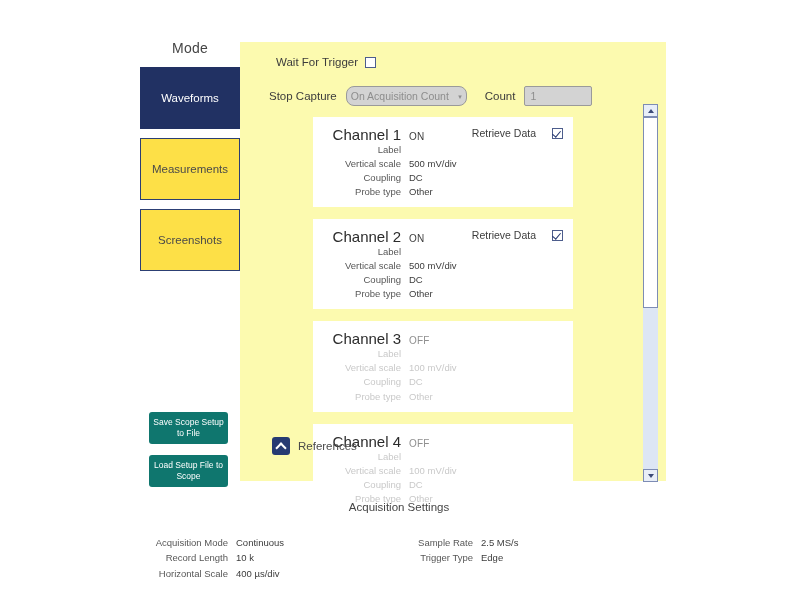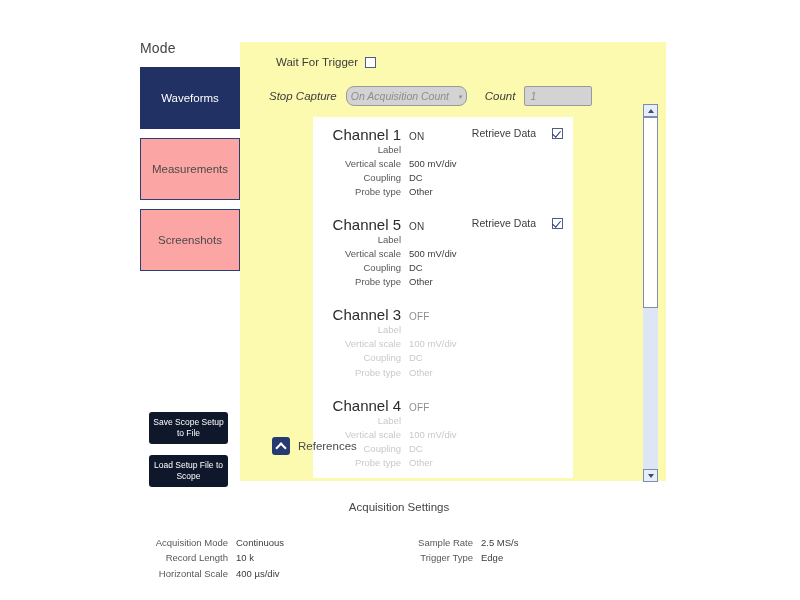--- a/index.html
+++ b/index.html
@@ -20,30 +20,30 @@
   
   .mode-col {
     position: absolute;
     left: 140px;
     top: 40px;
     width: 100px;
   }
   .mode-title {
     font-size: 14px;
     color: #454545;
-    text-align: left;
+    text-align: center;
     margin-bottom: 11px;
     letter-spacing: .2px;
   }
   .mode-btn {
     width: 100px;
     height: 62px;
     box-sizing: border-box;
     border: 1px solid #2c3f73;
-    background: #fca5a5;
+    background: #fde047;
     color: #4a4a4a;
     font-size: 11.5px;
     display: flex;
     align-items: center;
     justify-content: center;
     margin-bottom: 9px;
     text-align: center;
     line-height: 1.25;
   }
   .mode-btn.selected {
@@ -55,21 +55,21 @@
   
   .side-actions {
     position: absolute;
     left: 149px;
     top: 412px;
     width: 79px;
   }
   .action-btn {
     width: 79px;
     box-sizing: border-box;
-    background: #0f172a;
+    background: #0f766e;
     color: #ffffff;
     border: none;
     border-radius: 3px;
     font-size: 8.5px;
     line-height: 1.3;
     padding: 5px 2px;
     text-align: center;
     margin-bottom: 11px;
     font-family: "Liberation Sans", sans-serif;
     cursor: pointer;
@@ -116,21 +116,20 @@
     transform: rotate(40deg);
   }
 
   .row-capture {
     position: absolute;
     left: 29px;
     top: 44px;
     display: flex;
     align-items: center;
     font-size: 11.5px;
-    font-style: italic;
   }
   .lbl { color: #3c3c3c; }
   .select-box {
     margin-left: 9px;
     width: 121px;
     height: 20px;
     box-sizing: border-box;
     background: #d3d3d3;
     border: 1px solid #9a9a9a;
     border-radius: 8px;
@@ -166,20 +165,21 @@
   
   .cards {
     position: absolute;
     left: 73px;
     top: 75px;
     width: 260px;
   }
   .card {
     width: 260px;
     background: #ffffff;
+    margin-bottom: 12px;
     padding: 9px 11px 8px 11px;
     box-sizing: border-box;
     position: relative;
   }
   .card-head {
     display: flex;
     align-items: baseline;
   }
   .ch-name {
     font-size: 15px;
@@ -410,21 +410,21 @@
             <span class="k">Coupling</span>
             <span class="v">DC</span>
           </div>
           <div class="kv">
             <span class="k">Probe type</span>
             <span class="v">Other</span>
           </div>
         </div>
         <div class="card">
           <div class="card-head">
-            <span class="ch-name">Channel 5</span>
+            <span class="ch-name">Channel 2</span>
             <span class="ch-state">ON</span>
           </div>
           <div class="retrieve">
             <span>Retrieve Data</span>
             <span class="cb checked"></span>
           </div>
           <div class="kv">
             <span class="k">Label</span>
             <span class="v"></span>
           </div>

